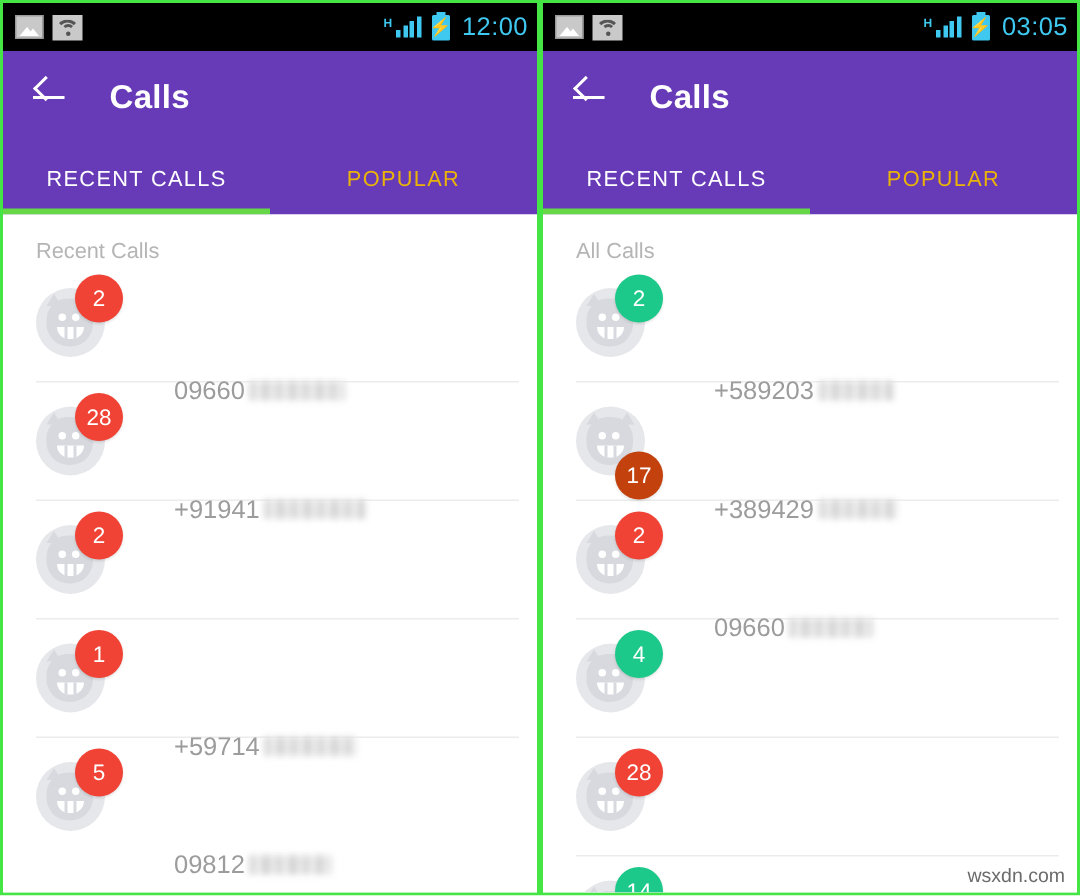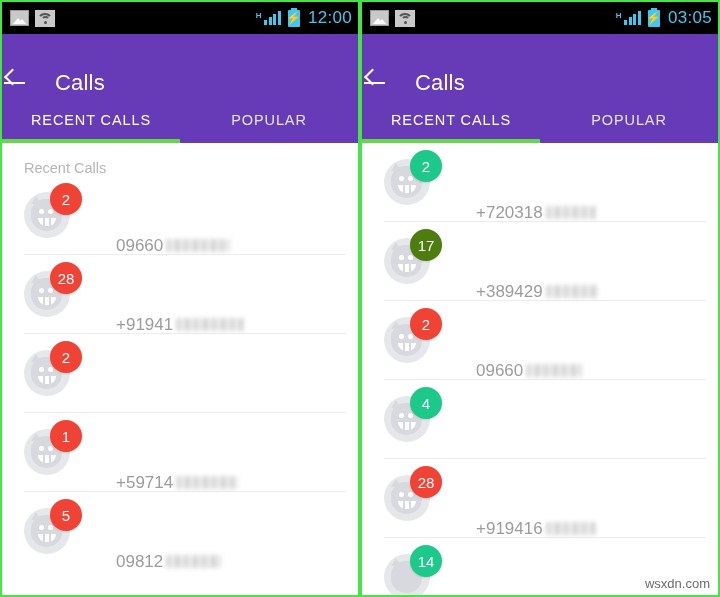--- a/index.html
+++ b/index.html
@@ -83,21 +83,21 @@
   }
   .battery .bolt {
     position:absolute; inset:0; color:#0a2b38; font-size:12px;
     display:flex; align-items:center; justify-content:center; line-height:1;
   }
   .clock { color:#3fc8f0; font-size:17px; letter-spacing:0.3px; margin-left:4px; }
 
   
   .toolbar {
     background:#673ab7; height:62px;
-    display:flex; align-items:flex-end; 
+    display:flex; align-items:center; padding-left:18px;font-weight:bold;
   }
   .back-arrow {
     width:26px; height:26px; position:relative; cursor:pointer;
     flex:none;
   }
   .back-arrow::before {
     content:""; position:absolute; left:2px; top:12px;
     width:21px; height:2px; background:#fff;
   }
   .back-arrow::after {
@@ -112,21 +112,21 @@
   
   .tabs {
     background:#673ab7; height:47px; display:flex; position:relative;
   }
   .tab {
     flex:1; display:flex; align-items:center; justify-content:center;
     font-size:14.5px; letter-spacing:0.9px; cursor:pointer;
     position:relative;
   }
   .tab.active { color:#ffffff; }
-  .tab.inactive { color:#e5e5e5; }
+  .tab.inactive { color:#eab308; }
   .tab-indicator {
     position:absolute; bottom:0; left:0; width:50%; height:4px;
     background:#66d848;
   }
 
   
   .list-area { background:#ffffff; height:calc(100% - 141px); overflow:hidden; position:relative; }
   .section-label {
     color:#b5b5b5; font-size:14.5px; padding:17px 0 0 22px;
   }
@@ -178,21 +178,21 @@
     position:absolute; left:26px; top:-9px;
     min-width:32px; height:32px; border-radius:50%;
     display:flex; align-items:center; justify-content:center;
     color:#ffffff; font-size:15px;
     box-shadow:0 1px 2px rgba(0,0,0,0.12);
   }
 
   .number {
     margin-left:46px; color:#9c9c9c; font-size:17px;
     display:flex; align-items:center; white-space:nowrap;
-    position:relative; top:7px;margin-top:47px;
+    position:relative; top:22px;margin-top:47px;
   }
   .blur {
     display:inline-block; height:13px; margin-left:3px; border-radius:1px;
     background:
       repeating-linear-gradient(90deg,
         #d8d8d8 0px, #d8d8d8 5px,
         #efefef 5px, #efefef 9px,
         #cfcfcf 9px, #cfcfcf 13px,
         #e8e8e8 13px, #e8e8e8 18px);
     filter:blur(2px);
@@ -380,51 +380,52 @@
       <div class="tab active">
         <span>RECENT CALLS</span>
       </div>
       <div class="tab inactive">
         <span>POPULAR</span>
       </div>
       <div class="tab-indicator"></div>
     </div>
 
     <div class="list-area">
+      <div class="section-label">All Calls</div>
 
       <div class="row">
         <div class="avatar-wrap">
           <div class="avatar">
             <span class="ear-l"></span>
               <span class="ear-r"></span>
             <span class="head"></span>
               <span class="eye l"></span>
               <span class="eye r"></span>
               <span class="mouth"></span>
           </div>
           <div class="badge" style="background: rgb(29, 201, 138);">2</div>
         </div>
         <div class="number">
-          <span>+720318</span>
+          <span>+589203</span>
           <span class="blur" style="width: 50px;"></span>
         </div>
       </div>
       <div class="divider"></div>
 
       <div class="row">
         <div class="avatar-wrap">
           <div class="avatar">
             <span class="ear-l"></span>
               <span class="ear-r"></span>
             <span class="head"></span>
               <span class="eye l"></span>
               <span class="eye r"></span>
               <span class="mouth"></span>
           </div>
-          <div class="badge" style="background: #4d7c0f;">17</div>
+          <div class="badge" style="background: #c2410c; margin-top: 39px;">17</div>
         </div>
         <div class="number">
           <span>+389429</span>
           <span class="blur" style="width: 52px;"></span>
         </div>
       </div>
       <div class="divider"></div>
 
       <div class="row">
         <div class="avatar-wrap">
@@ -464,24 +465,20 @@
         <div class="avatar-wrap">
           <div class="avatar">
             <span class="ear-l"></span>
               <span class="ear-r"></span>
             <span class="head"></span>
               <span class="eye l"></span>
               <span class="eye r"></span>
               <span class="mouth"></span>
           </div>
           <div class="badge" style="background: rgb(240, 67, 53);">28</div>
-        </div>
-        <div class="number">
-          <span>+919416</span>
-          <span class="blur" style="width: 50px;"></span>
         </div>
       </div>
       <div class="divider"></div>
 
       <div class="row">
         <div class="avatar-wrap">
           <div class="avatar">
             <span class="ear-l"></span>
               <span class="ear-r"></span>
             <span class="head"></span>

